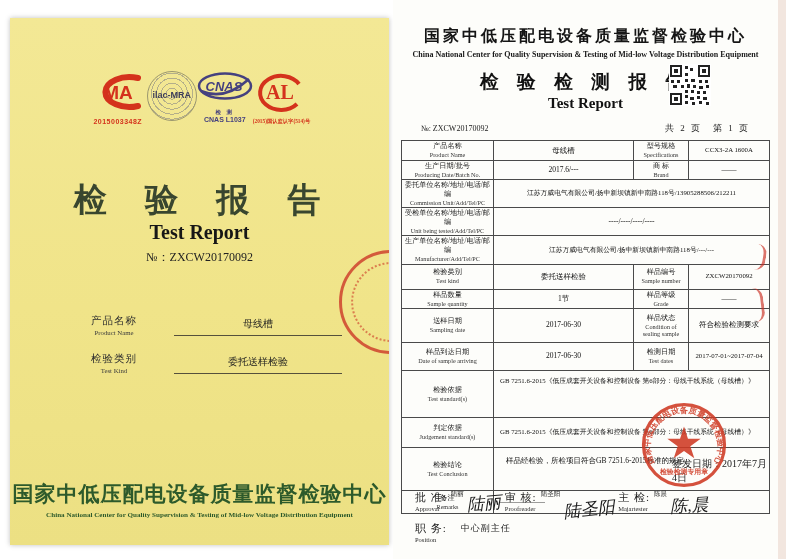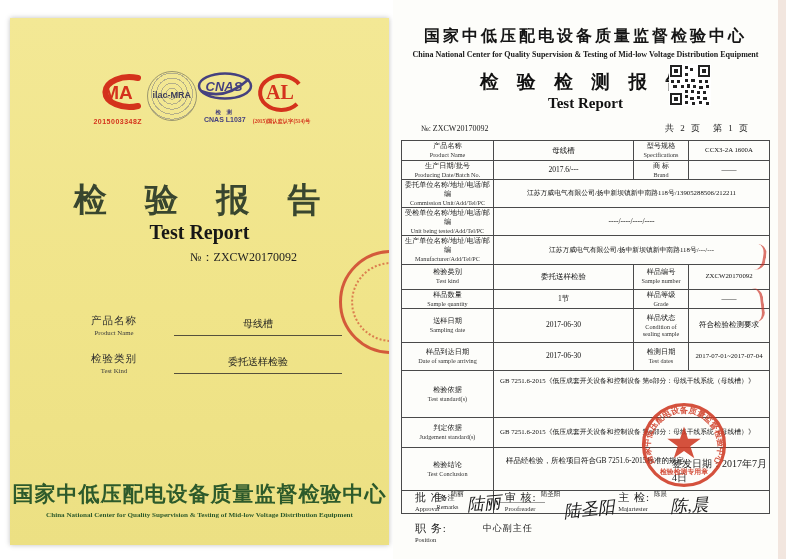--- a/index.html
+++ b/index.html
@@ -20,21 +20,21 @@
     background:repeating-radial-gradient(circle at 50% 45%,#b3ae8a 0 1px,rgba(0,0,0,0) 1px 5px);}
   .ilac-label{position:absolute;top:18px;left:-4px;width:56px;font-size:9px;font-weight:bold;
               color:#3d3d5a;font-family:"Liberation Sans",sans-serif;}
   .cnas-sub1{font-size:5.5px;color:#45417f;font-weight:bold;letter-spacing:2px;}
   .cnas-sub2{font-size:7px;color:#45417f;font-weight:bold;font-family:"Liberation Sans",sans-serif;}
   .cal-num{font-size:5.3px;font-weight:bold;color:#d4321c;margin-top:1px;}
   .cover-title{position:absolute;top:160px;width:100%;text-align:center;font-size:33px;
                font-weight:bold;letter-spacing:15px;padding-left:10px;box-sizing:border-box;color:#39462f;}
   .cover-title-en{position:absolute;top:203px;width:100%;text-align:center;font-size:20px;
                   font-weight:bold;color:#161616;}
-  .cover-no{position:absolute;top:231px;width:100%;text-align:center;font-size:12px;color:#222;margin-left:44px;}
+  .cover-no{position:absolute;top:231px;width:100%;text-align:center;font-size:12px;color:#222;}
   .fields{position:absolute;top:296px;left:0;width:100%;}
   .field{display:flex;margin:0 0 16px 58px;align-items:flex-start;}
   .f-label{width:92px;text-align:center;}
   .f-label .cn{font-size:10.5px;letter-spacing:1px;color:#2e2e2e;}
   .f-label .en{font-size:6.8px;color:#3c3c3c;margin-top:1px;}
   .f-value{width:168px;margin-left:14px;border-bottom:1px solid #55503c;text-align:center;
            font-size:10px;padding:3px 0 4px;color:#1d1d1d;}
   .cover-org{position:absolute;top:462px;width:100%;text-align:center;color:#2d5a2b;}
   .cover-org .cn{font-size:21px;font-weight:bold;letter-spacing:1px;}
   .cover-org .en{font-size:7.1px;font-weight:bold;margin-top:3px;}
@@ -72,21 +72,21 @@
   .frag2{left:356px;top:288px;width:12px;height:34px;transform:rotate(-7deg);}
 
   .sig-row{position:absolute;left:22px;top:490px;width:356px;display:flex;align-items:flex-start;}
   .sig-label .cn{font-size:11px;letter-spacing:1px;color:#1d1d1d;}
   .sig-label .en{font-size:6.5px;color:#2c2c2c;}
   .sig-print{font-size:6.5px;margin:0 1px 0 4px;color:#222;}
   .sig-hand{font-size:17px;font-style:italic;transform:rotate(-5deg);margin:2px 4px 0 2px;color:#1c1c1c;
             white-space:nowrap;}
   .sig-hand.second{transform:rotate(-6deg) translateY(6px);}
   .sig-hand.third{transform:rotate(-3deg) translateY(2px);}
-  .pos-row{position:absolute;left:22px;top:521px;display:flex;align-items:flex-start;gap:22px;}
+  .pos-row{position:absolute;left:22px;top:521px;display:flex;align-items:flex-start;}
   .pos-value{font-size:9px;margin-left:14px;letter-spacing:1px;color:#1d1d1d;margin-top:1px;}
 </style>
 </head>
 <body>
 
 <div class="scan-edge"></div>
 
 <div class="cover">
   <div class="logos">
     <div class="logo">

